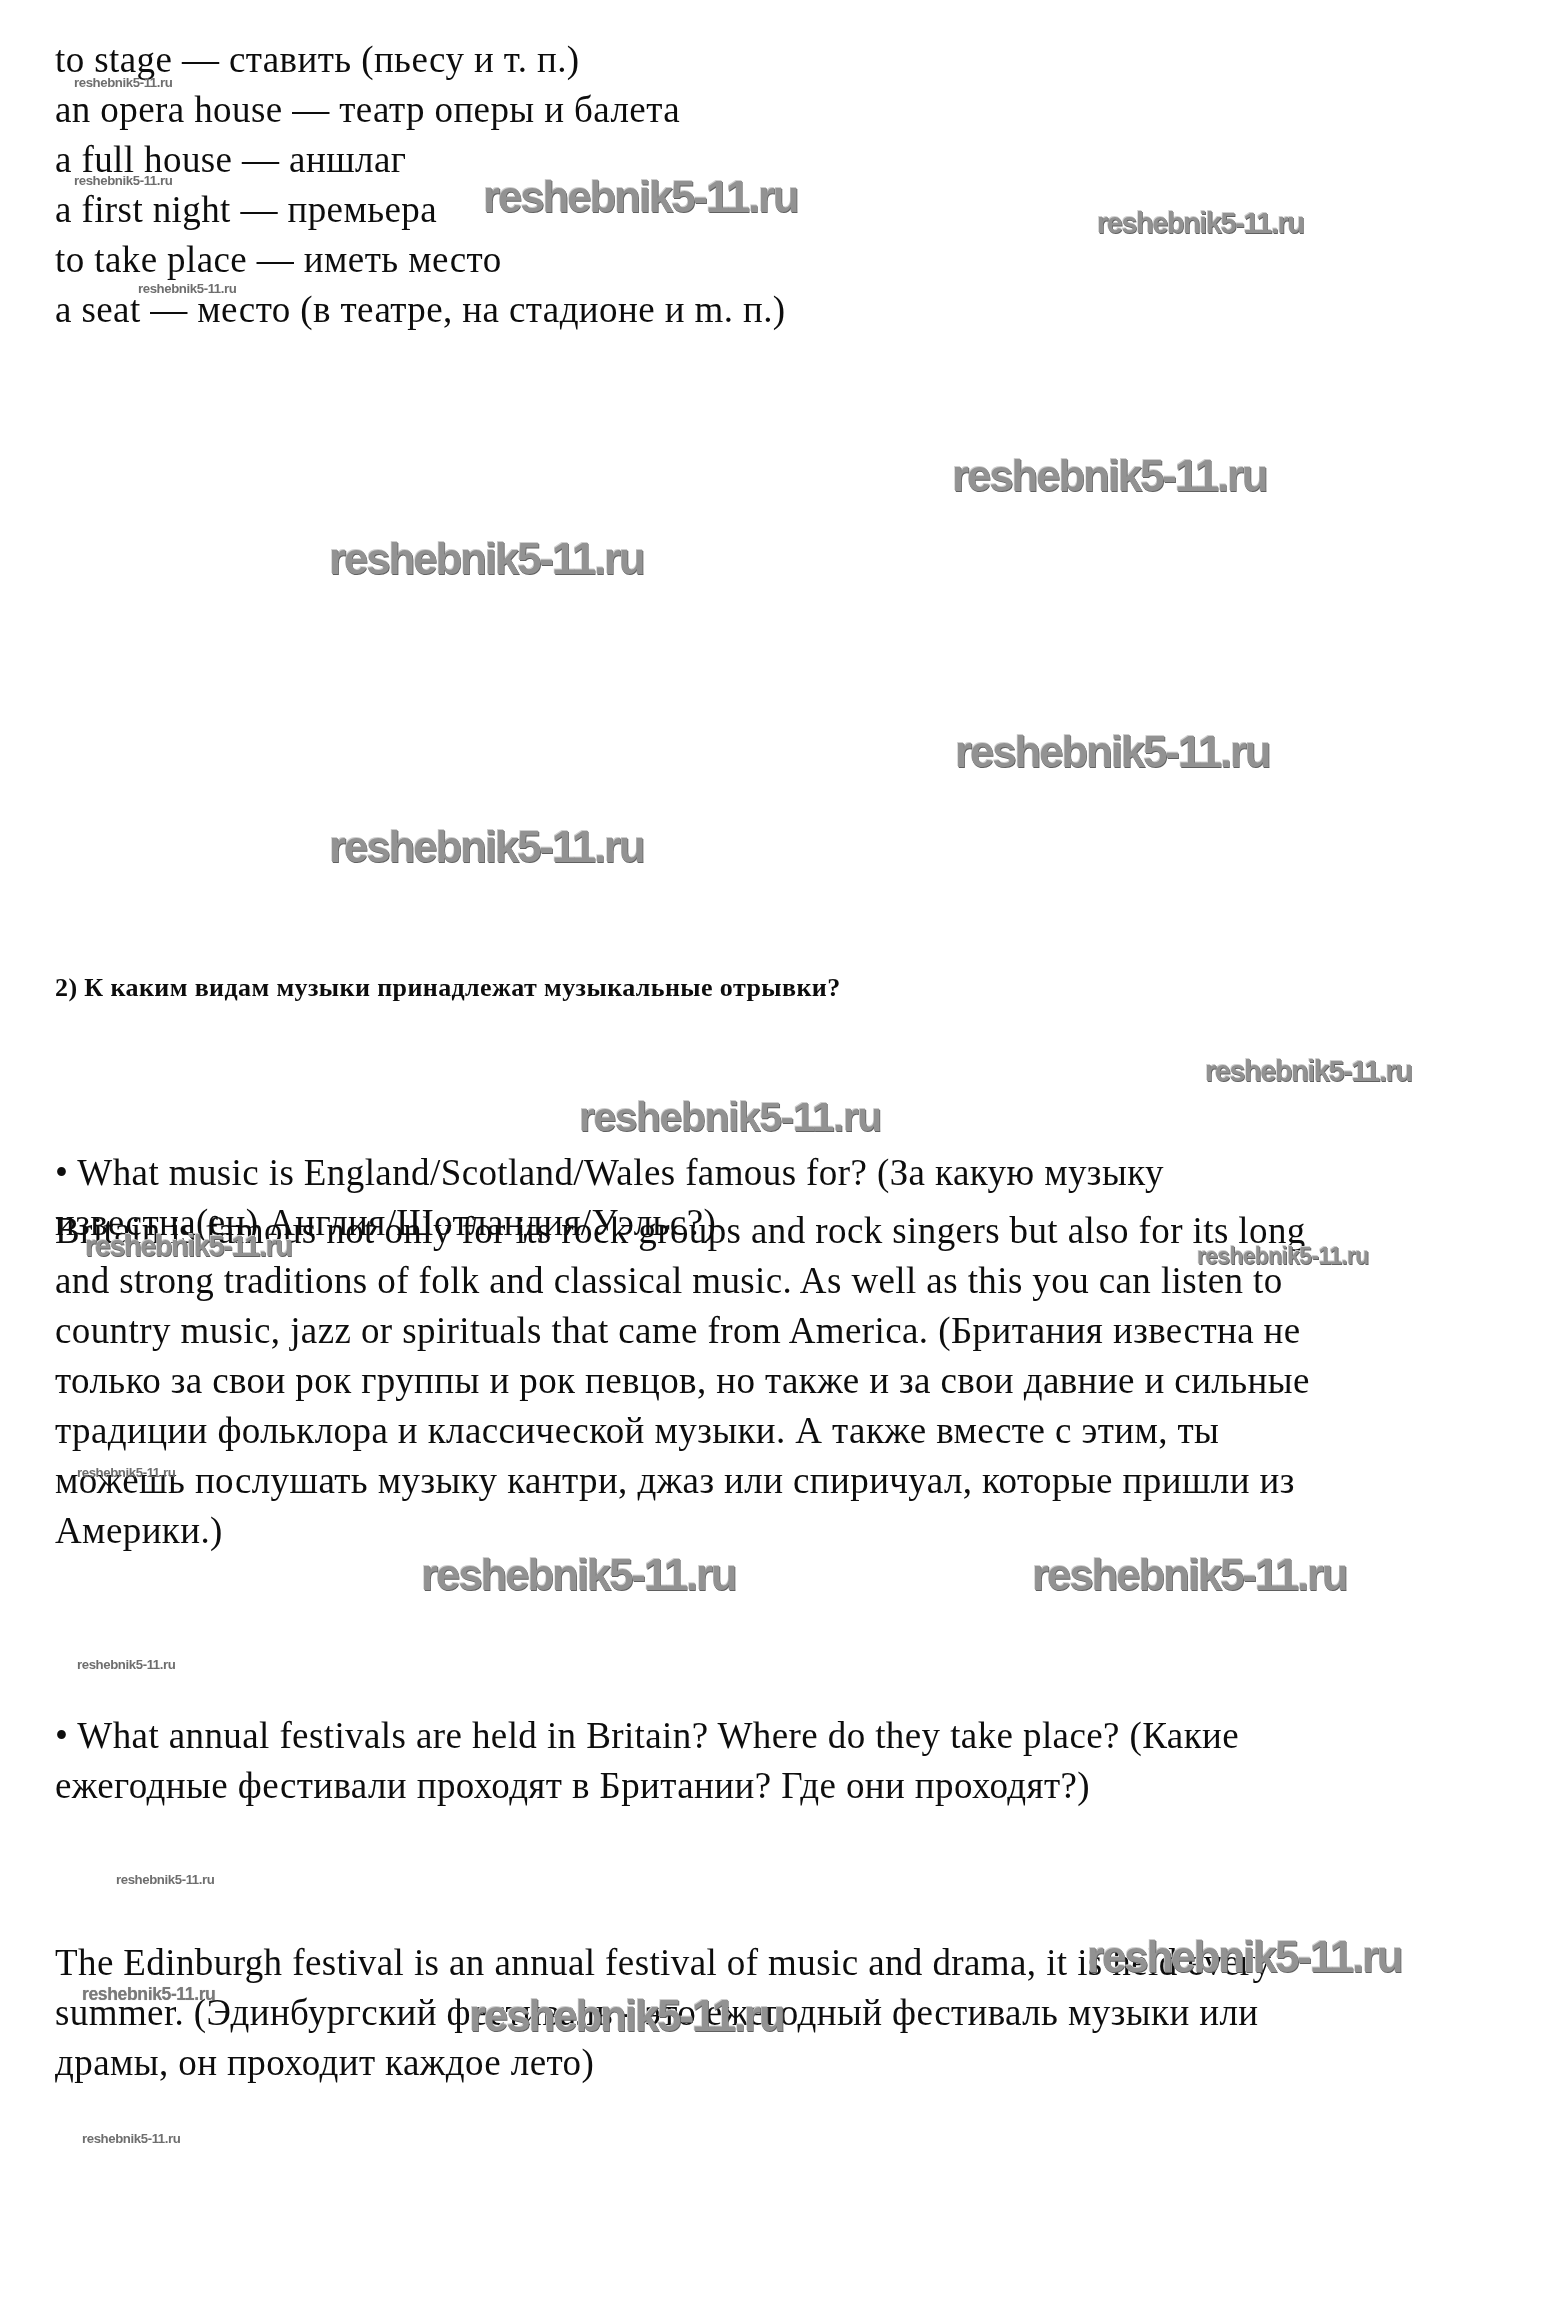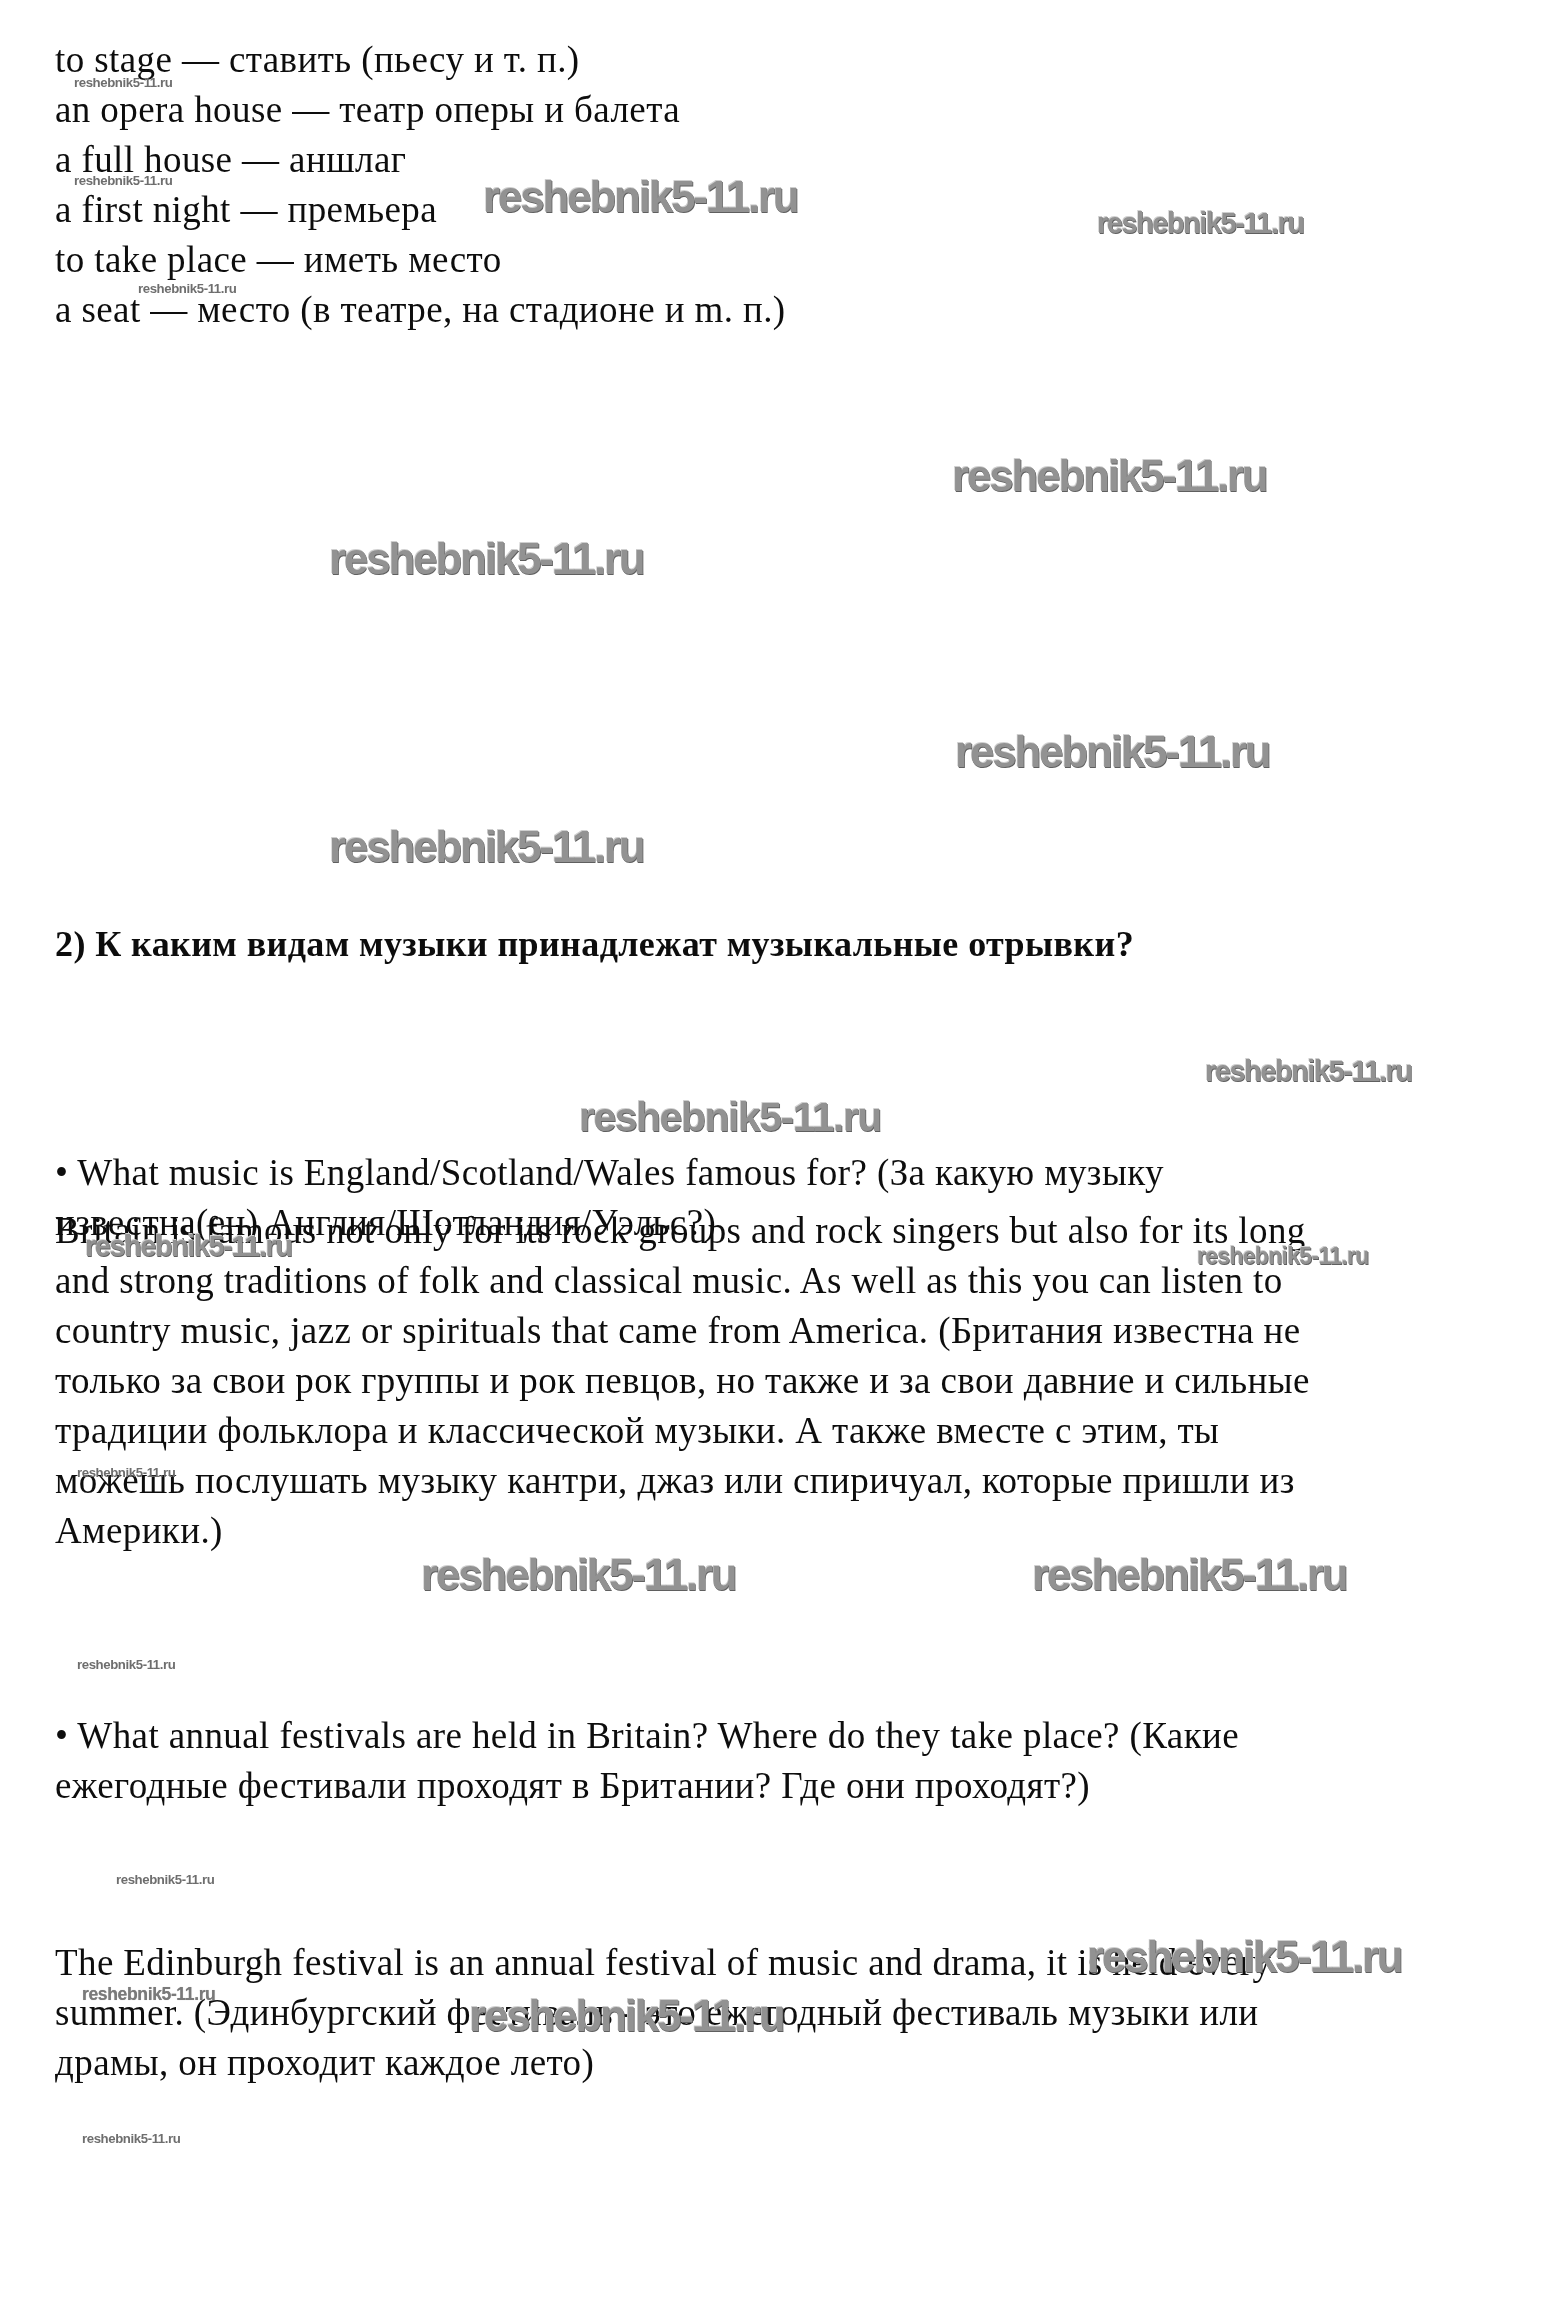--- a/index.html
+++ b/index.html
@@ -16,21 +16,22 @@
     position:absolute;
     left:55px;
     font-size:37px;
     line-height:50px;
     letter-spacing:0.4px;
     white-space:pre-line;
     width:1485px;
   }
   .txt.bold{
     font-weight:700;
-    font-size:36px;
+    font-size:26px;
+    margin-top:44px;
   }
   
   .wm{
     position:absolute;
     font-family:Liberation Sans, sans-serif;
     font-weight:700;
     white-space:nowrap;
     line-height:1;
     color:#929292;
     text-shadow:0.7px 0.7px 0 #5f5f5f, -0.7px -0.7px 0 #cfcfcf;

